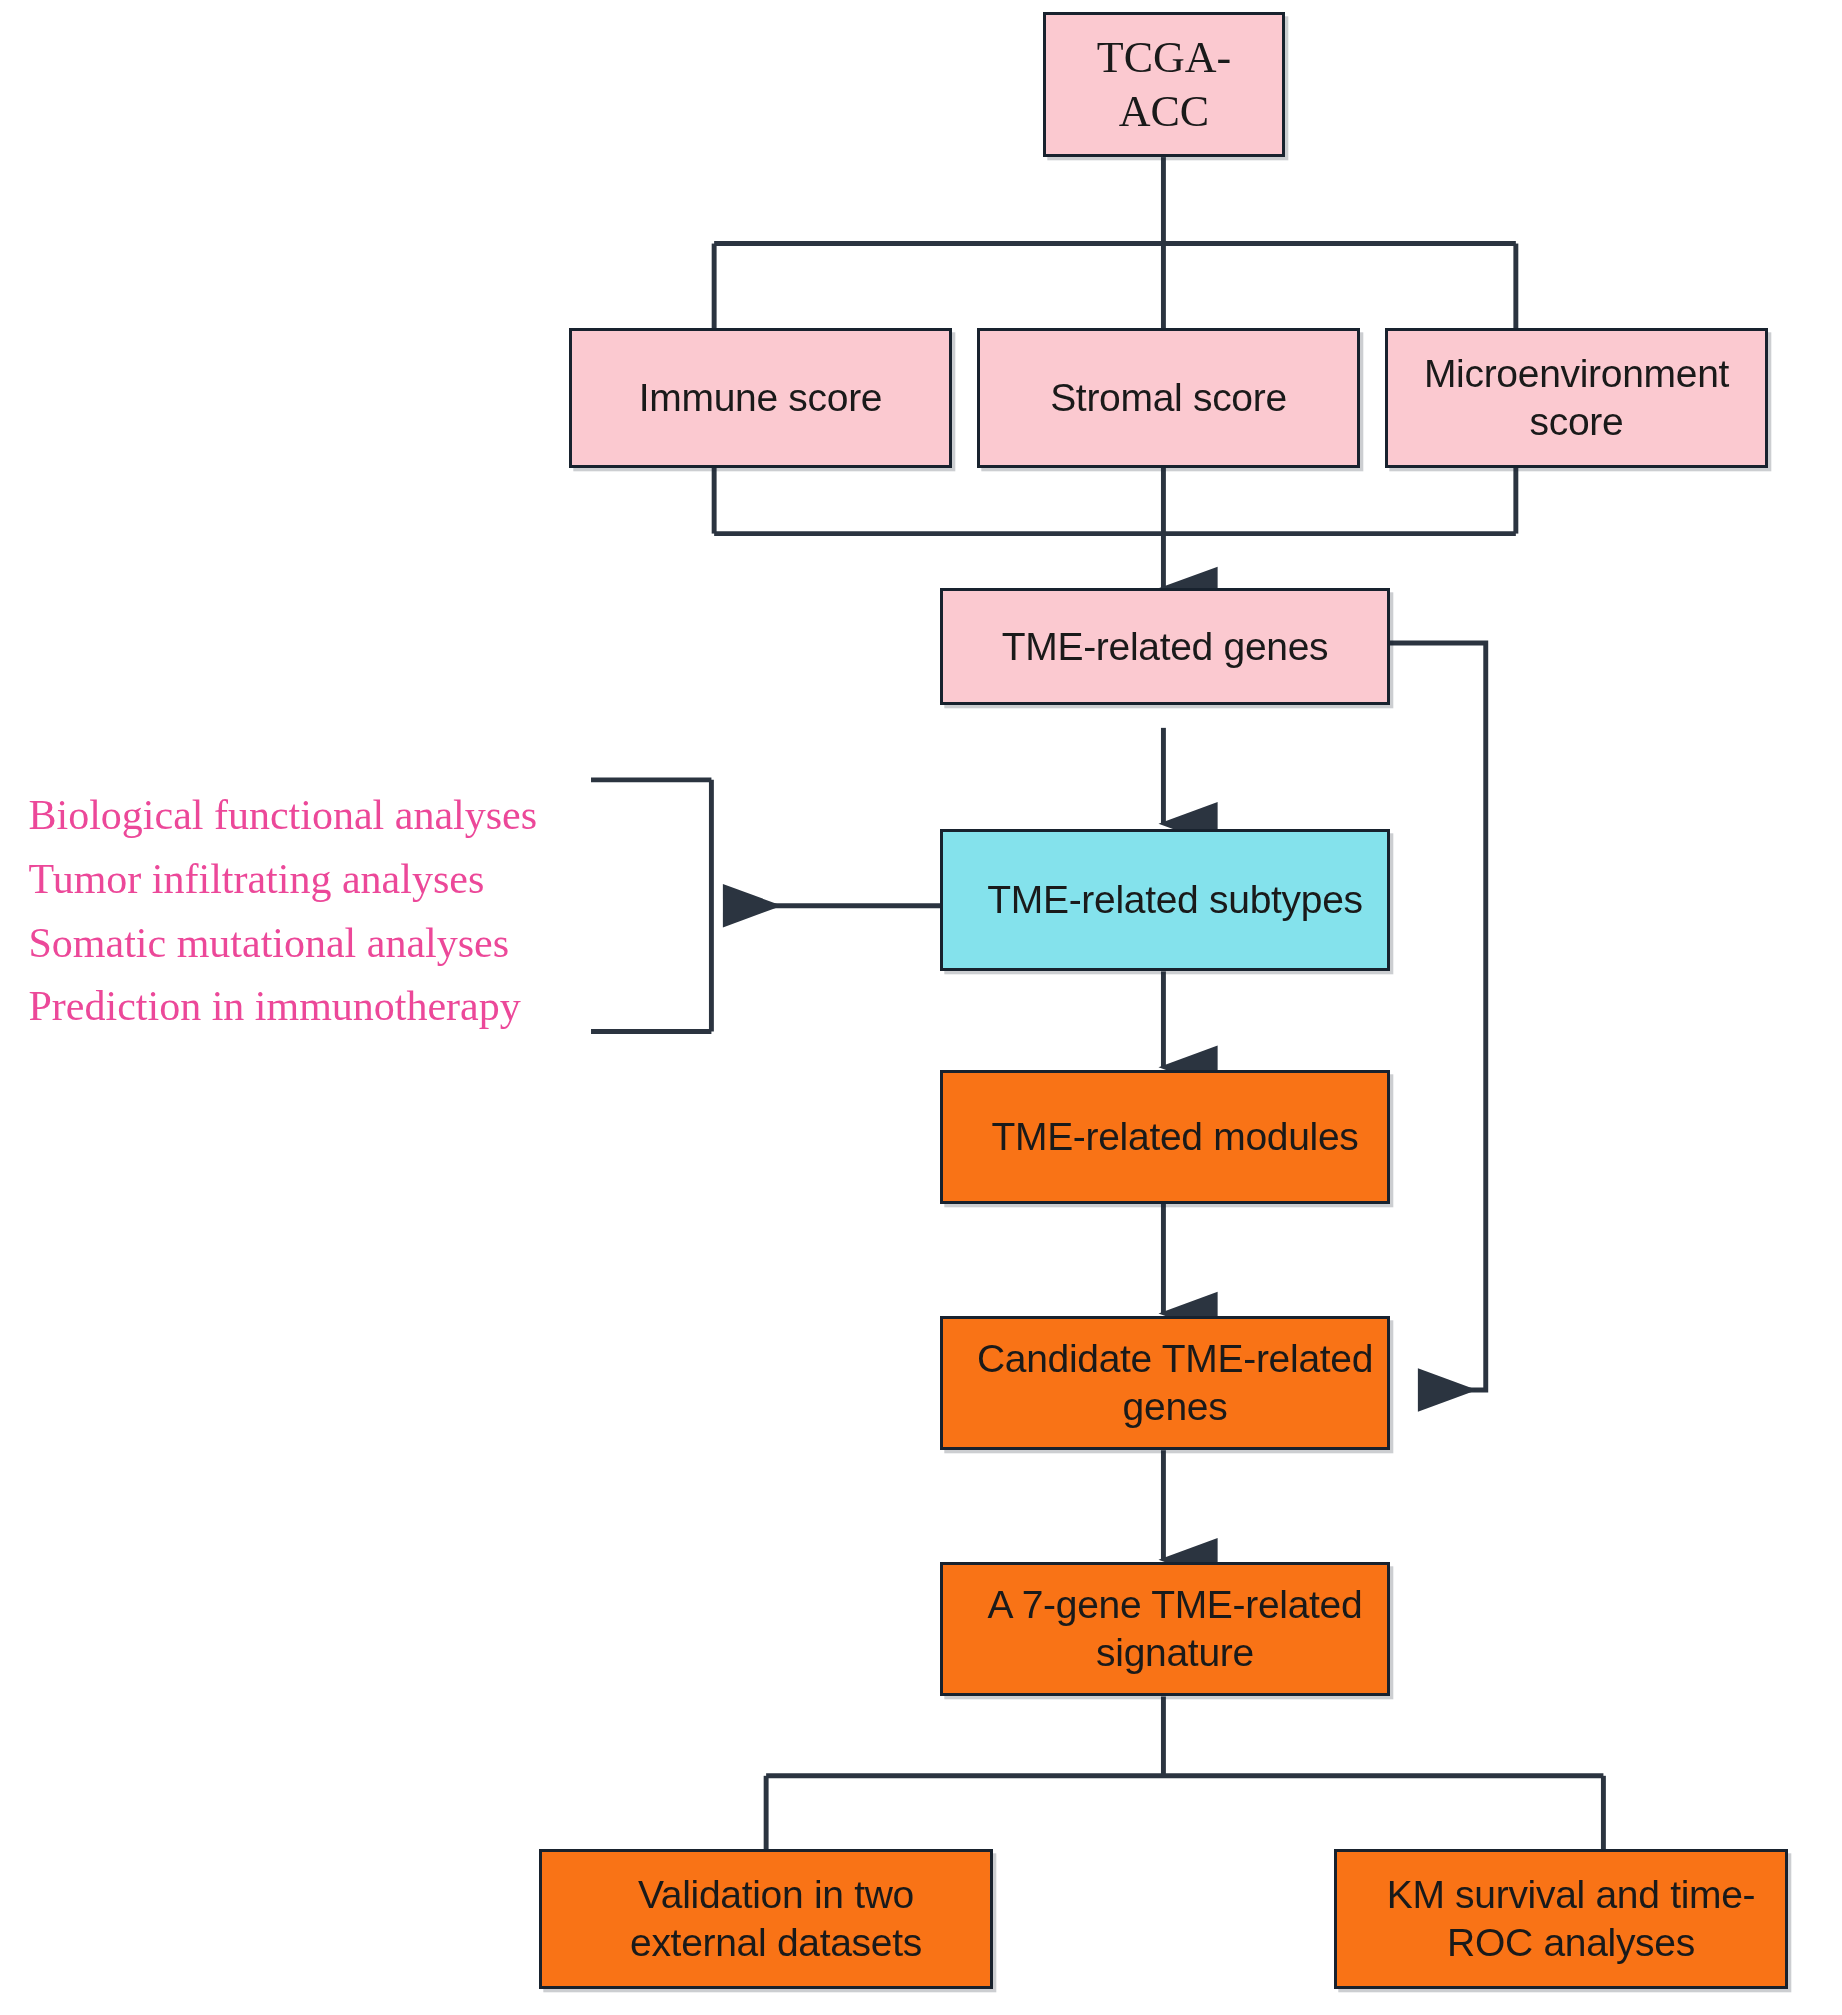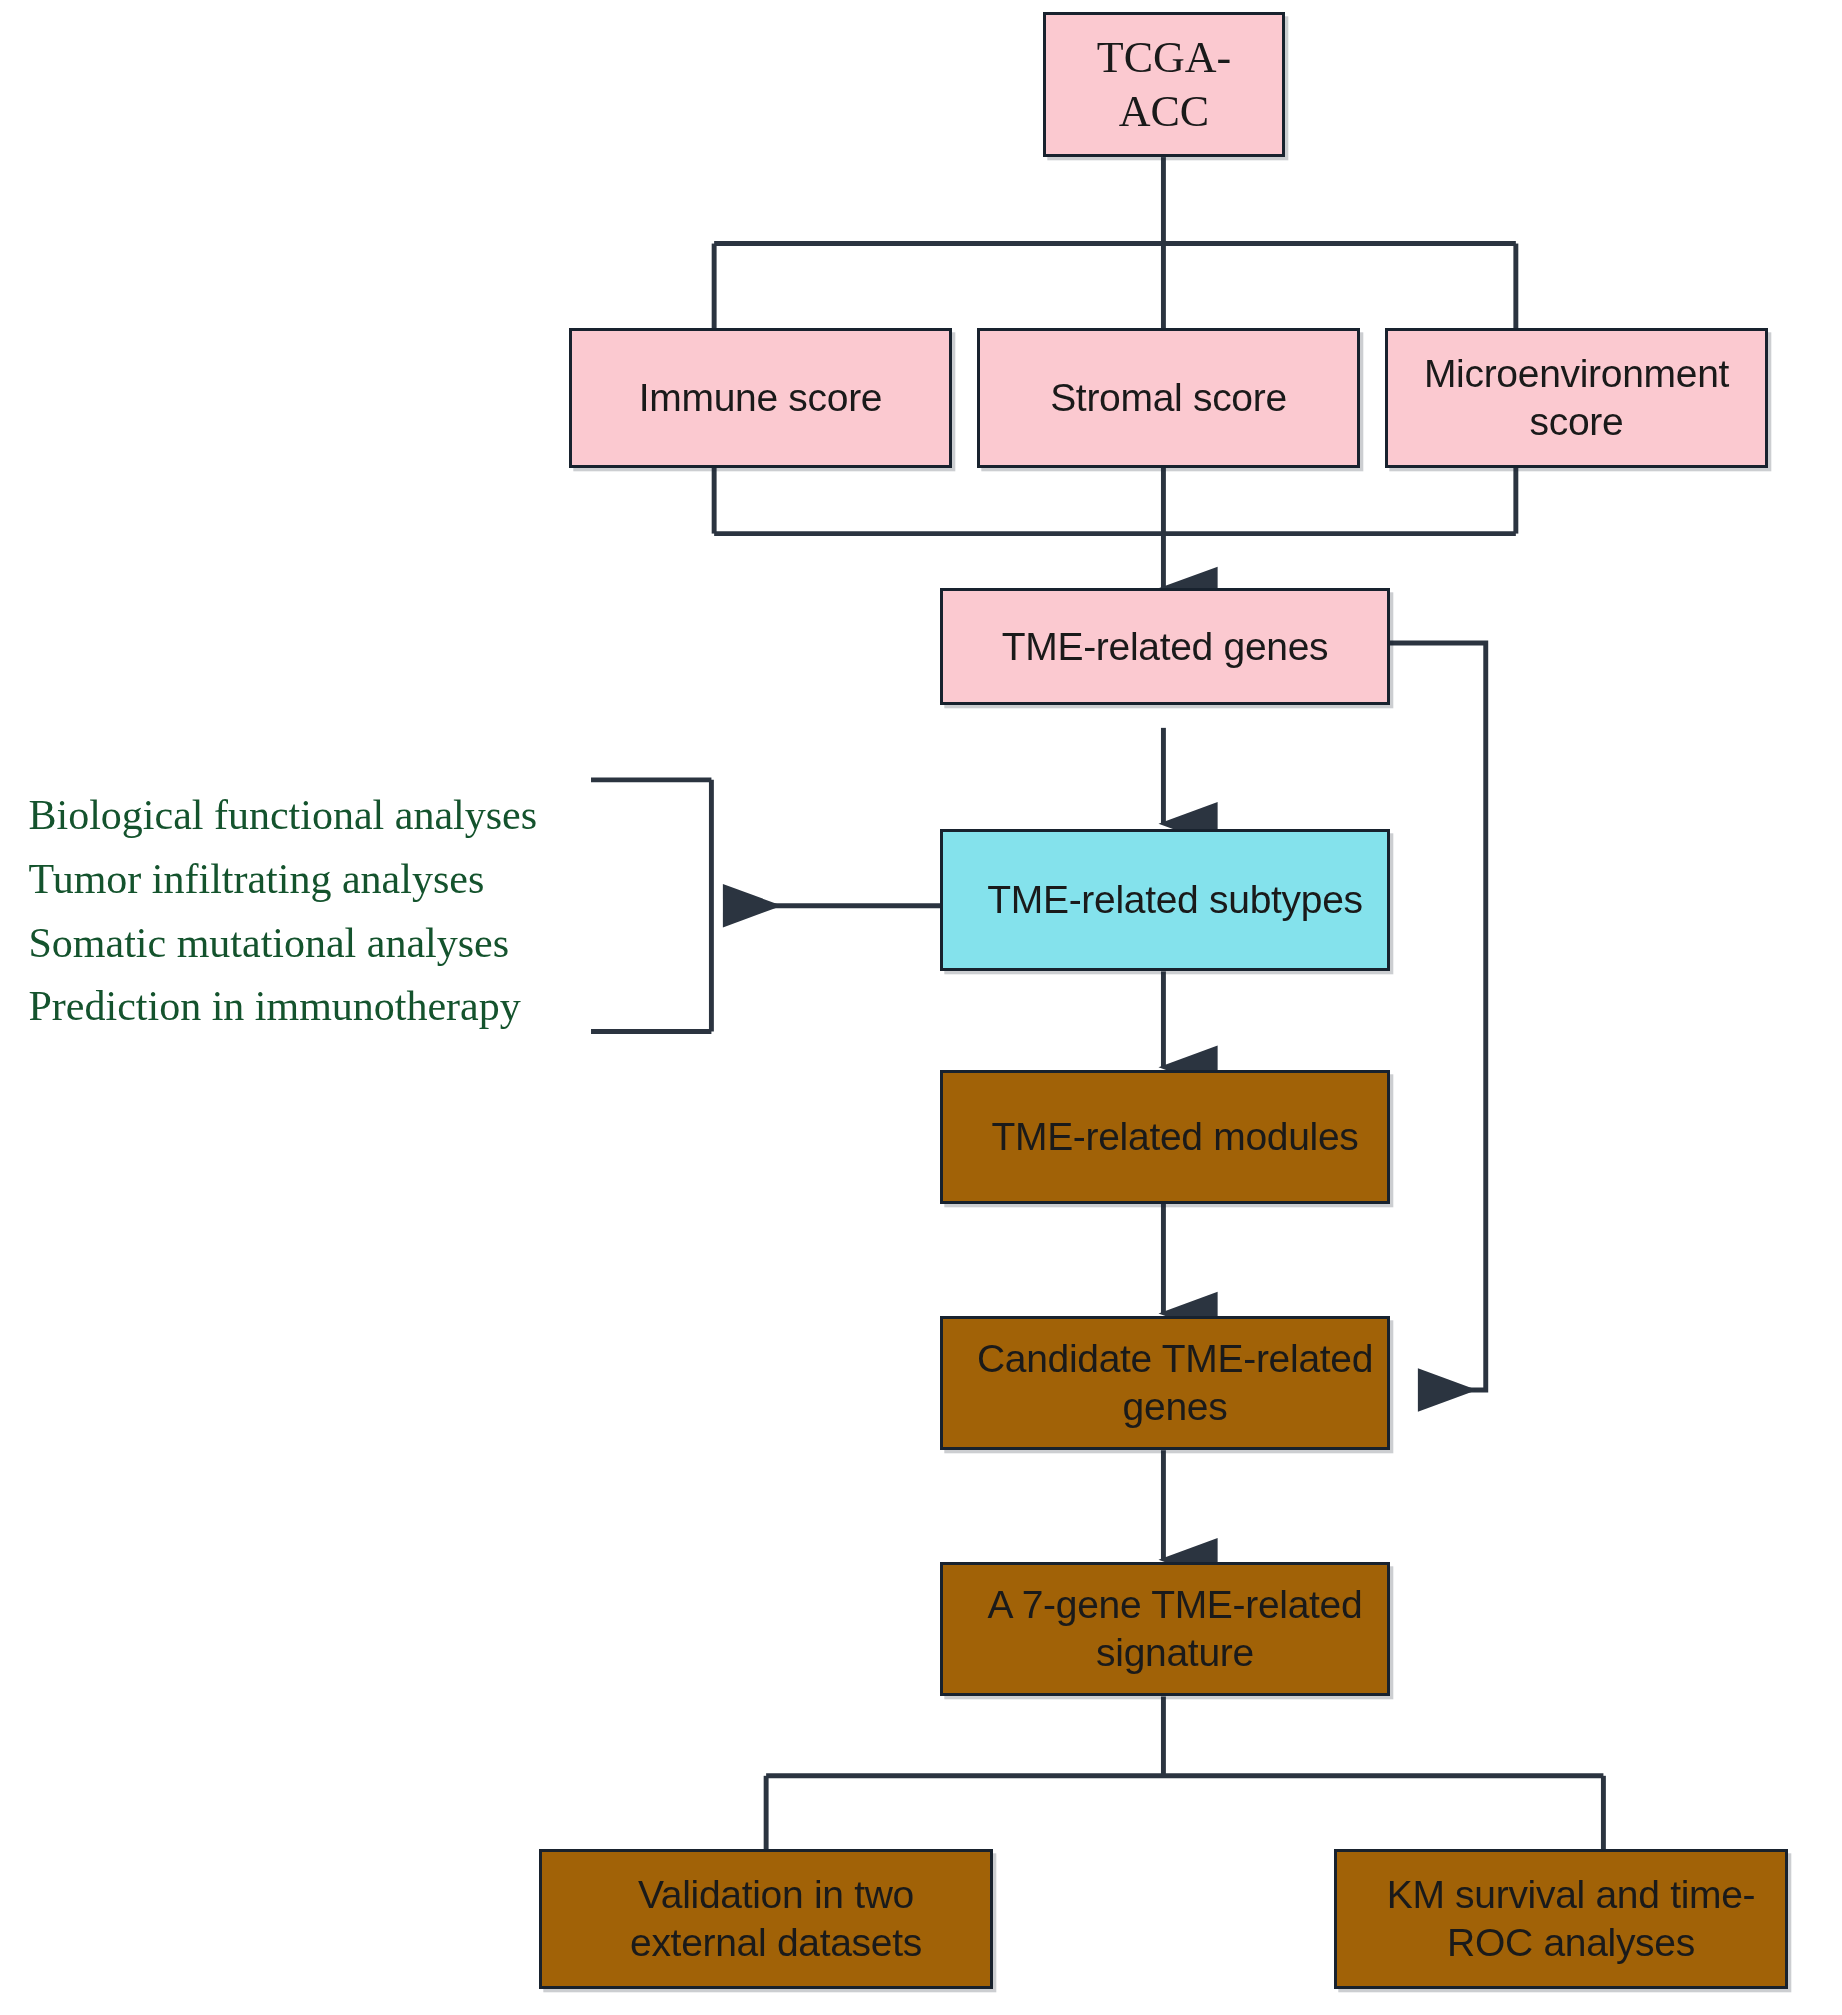--- a/index.html
+++ b/index.html
@@ -28,31 +28,31 @@
     letter-spacing: -0.3px;
     box-shadow: 3.8px 3.8px 0 -0.5px rgba(24,34,46,0.22);
   }
   .node-label {
     display: block;
     padding: 0 7.7px;
     white-space: pre-line;
   }
   .pink   { background: #fbc9d0; }
   .cyan   { background: #84e2ec; }
-  .yellow { background: #a16207; padding-left: 20px; }
+  .yellow { background: #f97316; padding-left: 20px; }
 
   
   .serif-node {
     font-family: "Liberation Serif", serif;
     letter-spacing: 0;
   }
 
   .redblock {
     position: absolute;
-    color: #14532d;
+    color: #ec4899;
     font-family: "Liberation Serif", serif;
     font-size: 42px;
     line-height: 1.52;
     white-space: pre-line;
     text-align: left;
   }
 
   svg.wires {
     position: absolute;
     left: 0;

